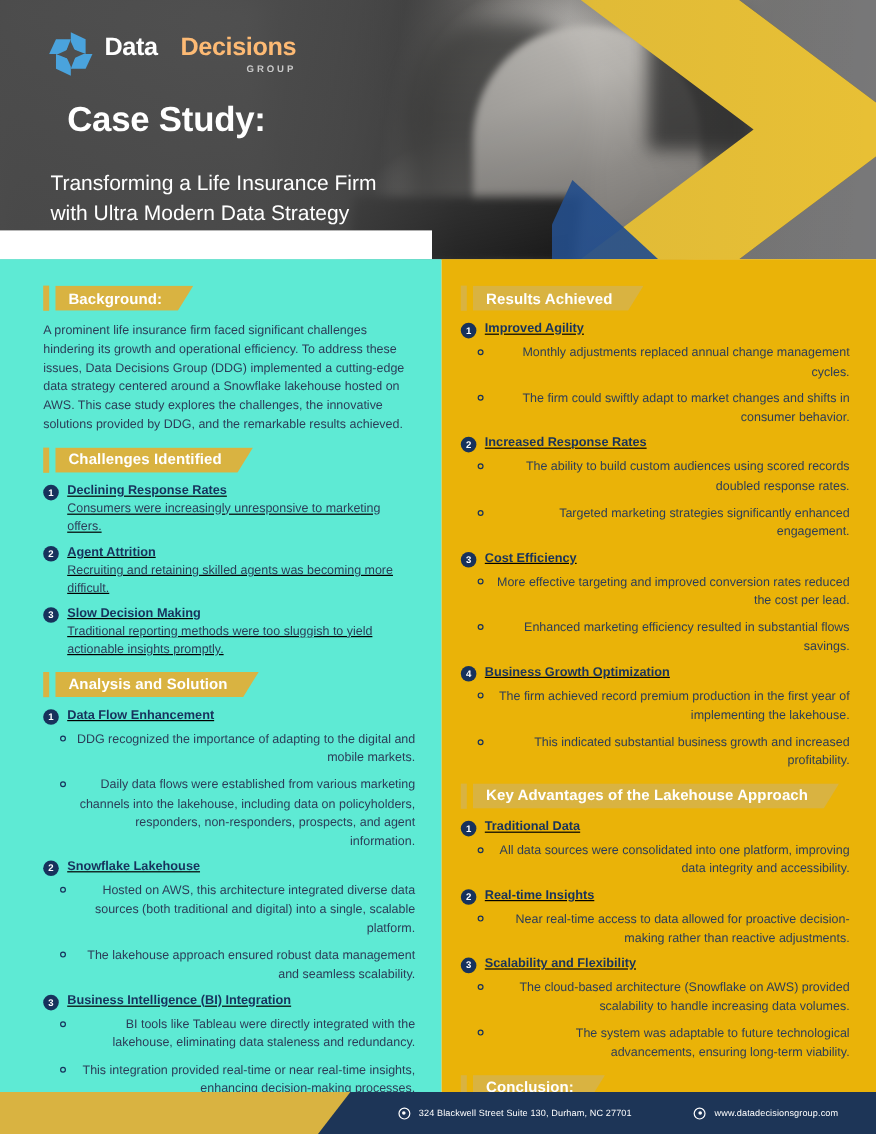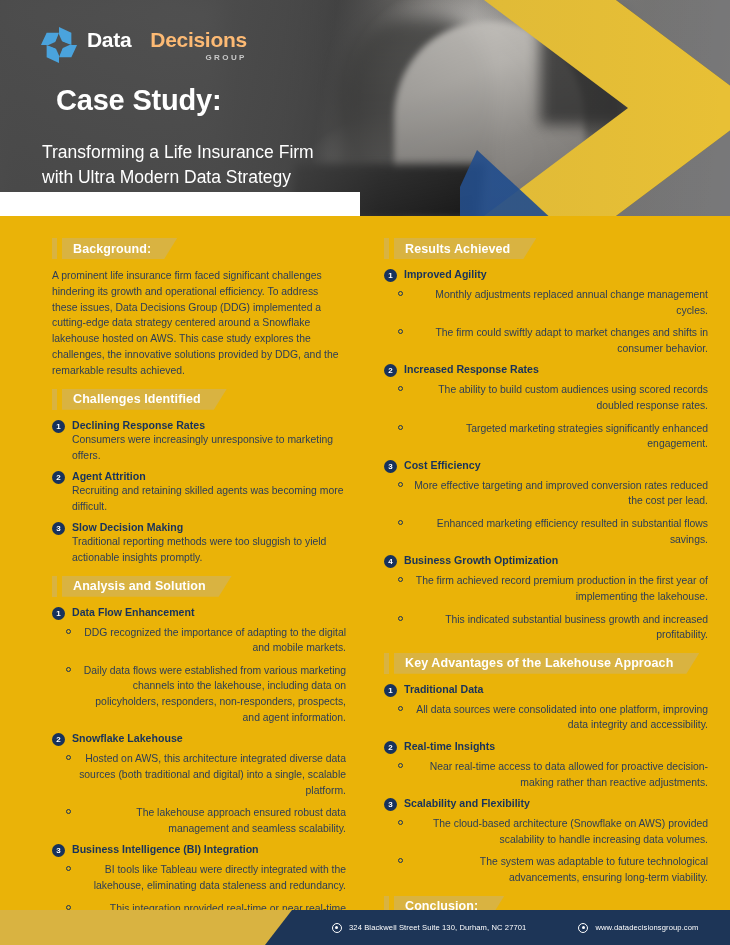--- a/index.html
+++ b/index.html
@@ -93,21 +93,21 @@
     position:absolute; left:56px; top:84px; z-index:6;
     font-size:29px; font-weight:bold; color:#ffffff; letter-spacing:-.2px;
   }
   .hero-sub{
     position:absolute; left:42px; top:140px; z-index:6;
     font-size:17.5px; color:#ffffff; line-height:1.42; font-weight:normal;
   }
 
   
   .cols { position:absolute; left:0; top:216px; width:730px; height:694px; display:flex; }
-  .col-left { width:368px; background:#eab308; padding:12px 22px 0 52px; }
+  .col-left { width:368px; background:#5eead4; padding:12px 22px 0 36px; }
   .col-right{ width:362px; background:#eab308; padding:12px 22px 0 16px; }
 
   
   .banner { display:flex; align-items:stretch; height:21px; margin:10px 0 9px 0; }
   .banner-tick { width:5px; background:#d9b341; }
   .banner-body {
     background:#d9b341; margin-left:5px; padding:0 26px 0 11px;
     display:flex; align-items:center;
     clip-path: polygon(0 0, 100% 0, calc(100% - 13px) 100%, 0 100%);
   }
@@ -117,21 +117,21 @@
     font-size:10.4px; color:#2c3d58; line-height:1.52; margin-bottom:4px;
   }
 
   
   .num-item { display:flex; gap:7px; margin-top:6px; }
   .num-badge {
     flex:0 0 auto; width:13px; height:13px; border-radius:50%;
     background:#17325c; color:#fff; font-size:8px; font-weight:bold;
     display:flex; align-items:center; justify-content:center; margin-top:1px;
   }
-  .num-body { flex:1 1 auto; }
+  .num-body { flex:1 1 auto;text-decoration:underline; }
   .num-title { font-size:10.6px; font-weight:bold; color:#17325c; line-height:1.3; }
   .num-desc { font-size:10.4px; color:#2c3d58; line-height:1.5; }
 
   
   .sub-list { margin-top:5px; }
   .sub-item { display:flex; gap:8px; margin-bottom:7px; padding-left:14px;text-align:right; }
   .sub-dot {
     flex:0 0 auto; width:5px; height:5px; border-radius:50%;
     border:1.6px solid #17325c; margin-top:4px;
   }

